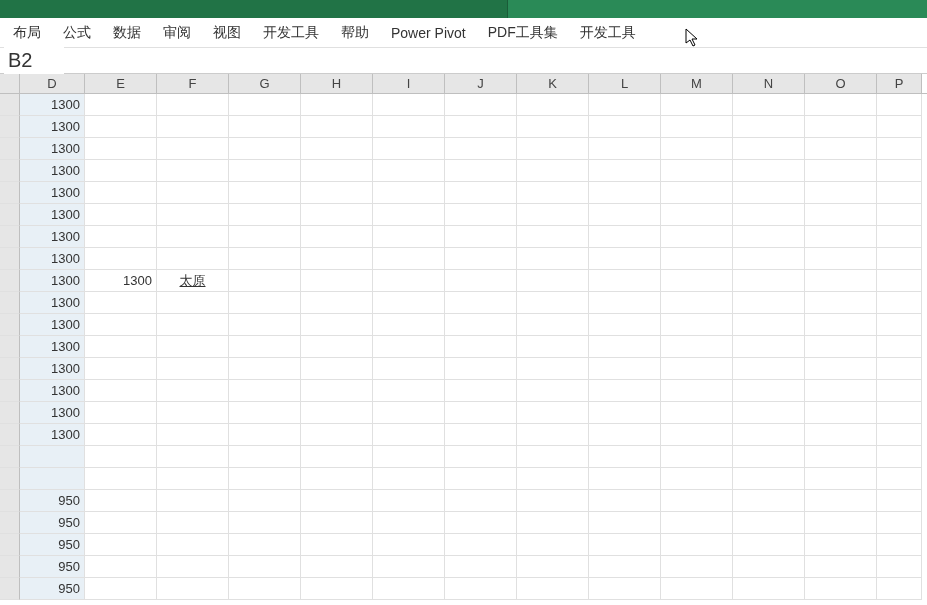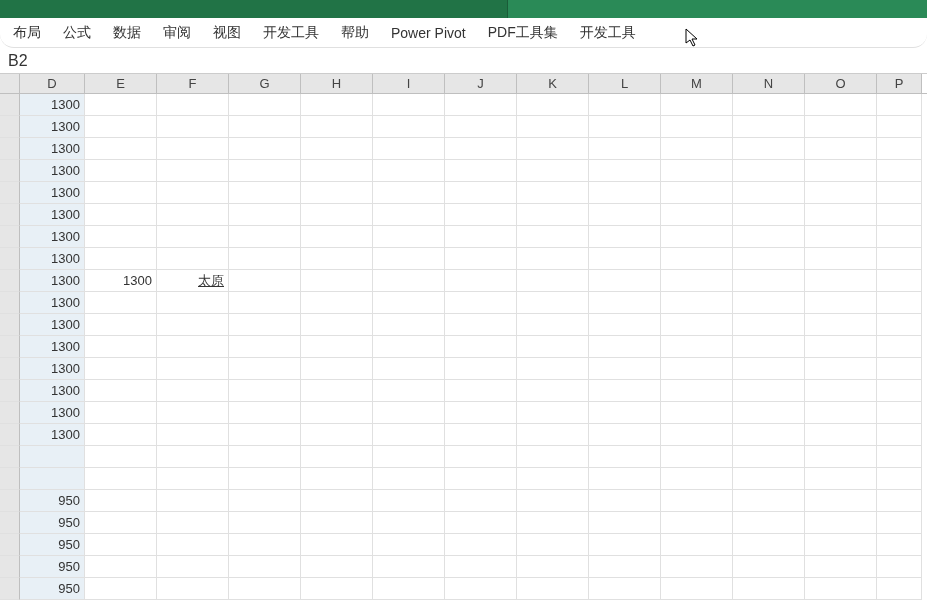--- a/index.html
+++ b/index.html
@@ -30,39 +30,38 @@
       border-left: 1px solid #1a5c38;
     }
     .menu-bar {
       height: 30px;
       display: flex;
       align-items: center;
       padding-left: 2px;
       background: #fff;
       border-bottom: 1px solid #e0e0e0;
       gap: 0;
-      border-radius: 14px;
     }
     .menu-item {
       padding: 5px 11px;
       color: #333;
       font-size: 14px;
       cursor: pointer;
       white-space: nowrap;
     }
     .name-box-bar {
       height: 26px;
       background: #fff;
       border-bottom: 1px solid #ccc;
       display: flex;
       align-items: center;
       padding-left: 4px;
     }
     .name-box {
-      font-size: 16px;
+      font-size: 20px;
       color: #333;
       padding: 2px 4px;
       border: none;
       outline: none;
       width: 60px;
     }
     .grid-container {
       position: relative;
       width: 927px;
       height: 531px;
@@ -128,21 +127,21 @@
       position: relative;
     }
     .cell.col-D {
       background: #e8f0f6;
       width: 65px;
     }
     .cell.col-E {
       width: 72px;
     }
     .cell.col-F {
-      text-align: right;
+      text-align: center;
       text-decoration: underline;
     }
     .cell.col-P {
       width: 45px;
     }
     .cursor-pointer {
       position: absolute;
       top: 28px;
       left: 685px;
       z-index: 1000;

